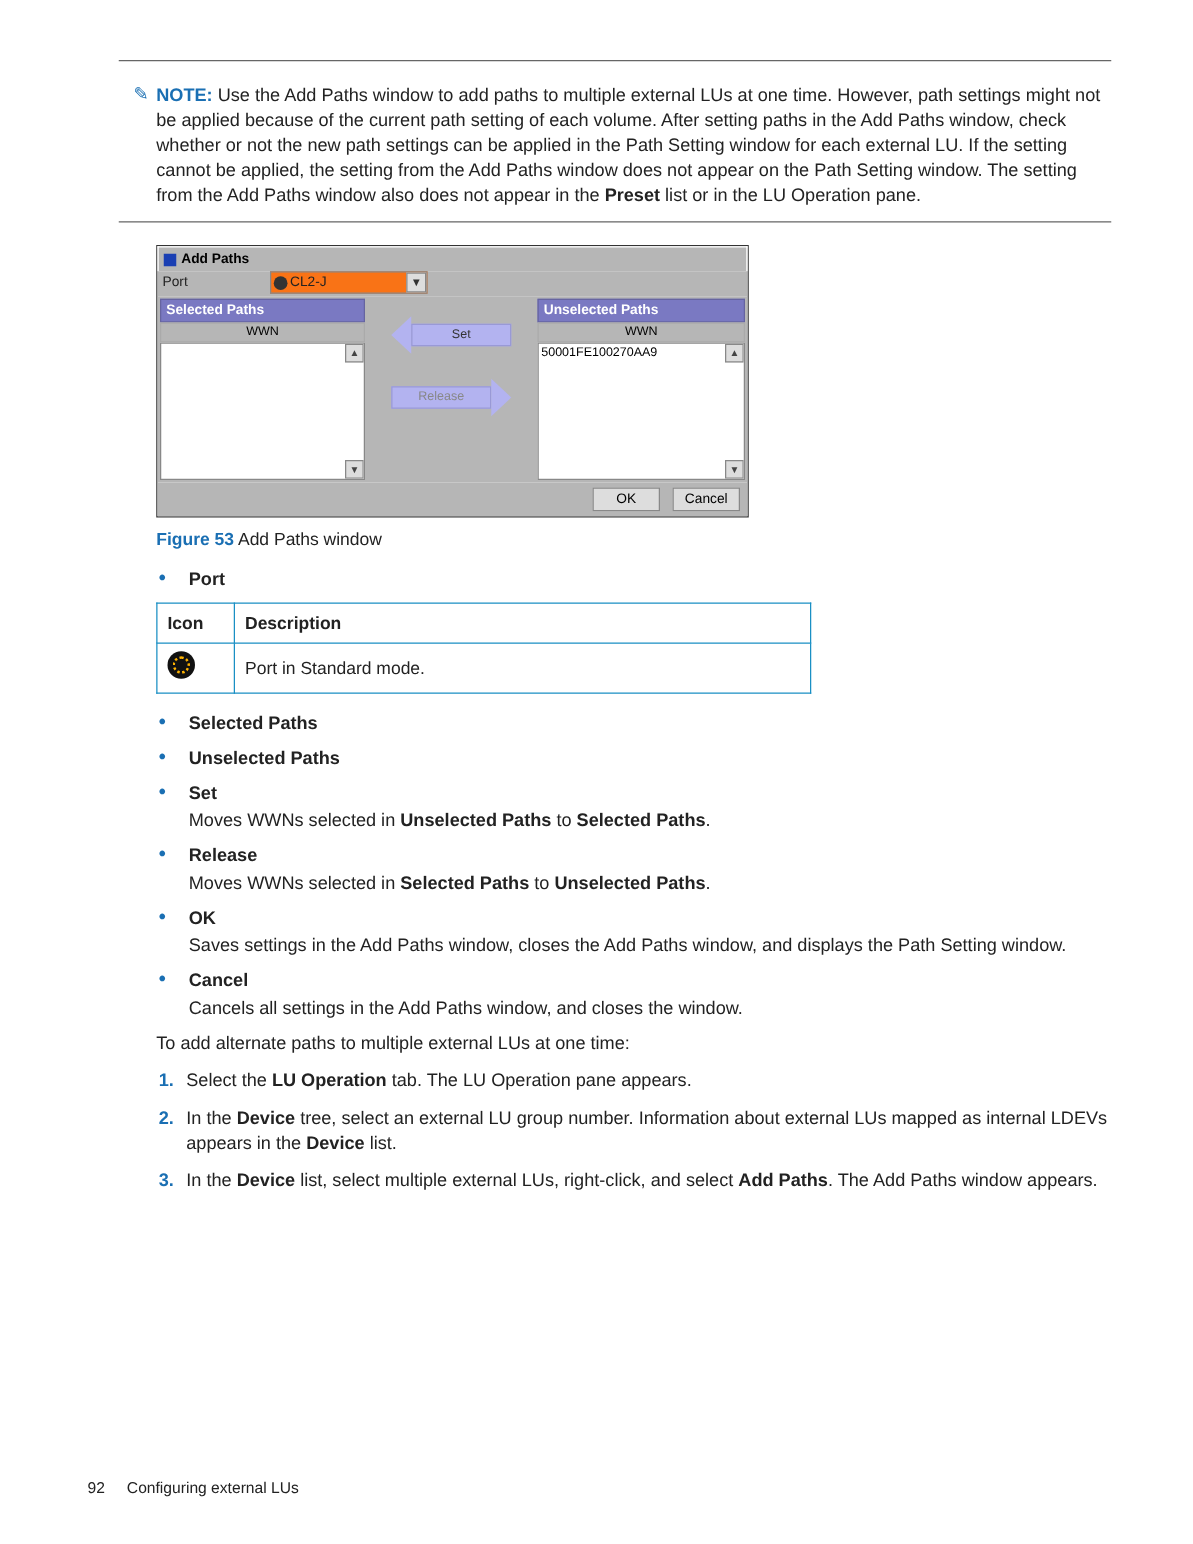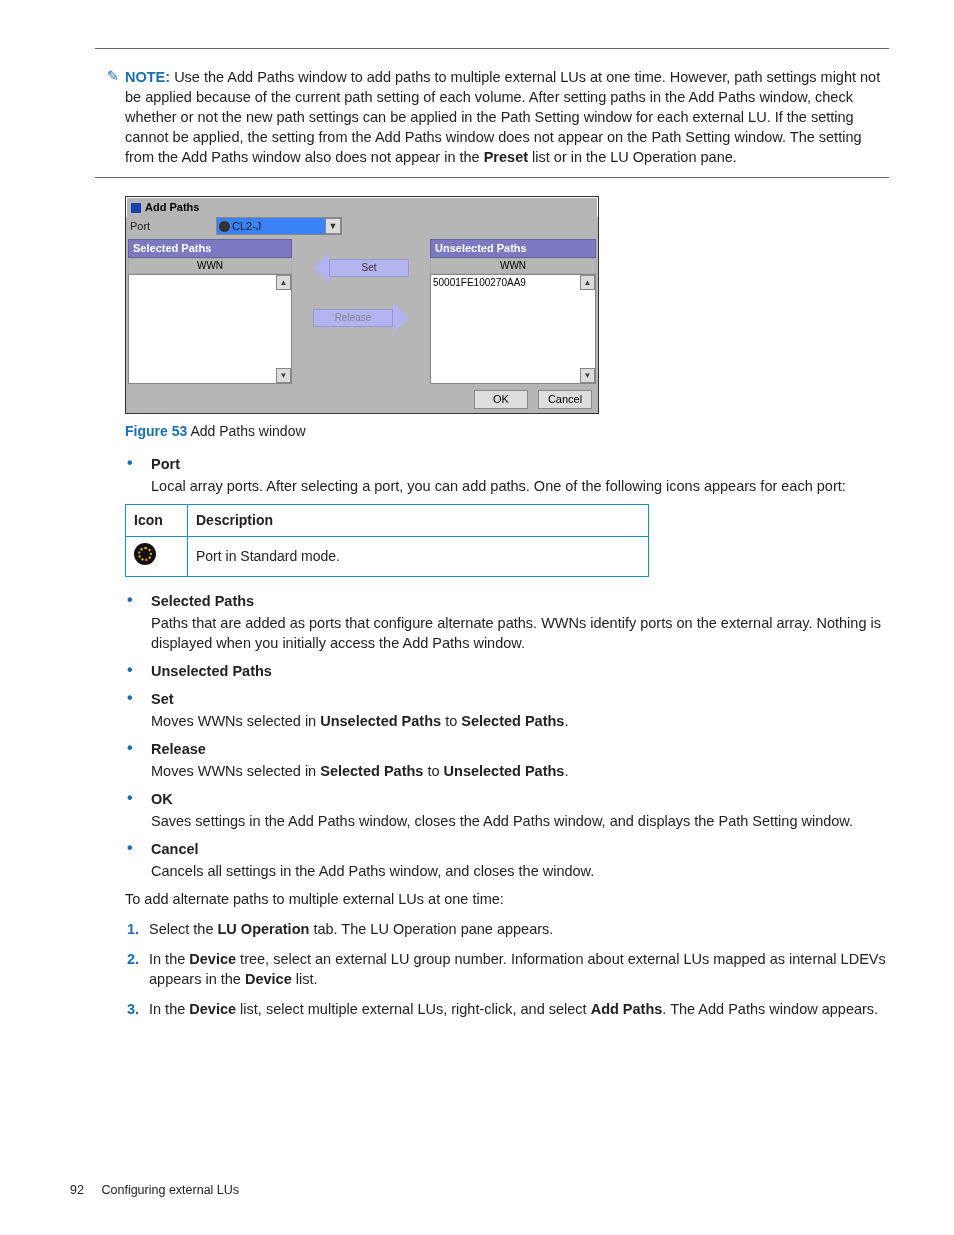--- a/index.html
+++ b/index.html
@@ -18,21 +18,21 @@
   .note-label { color:#1a6fb3; font-weight:700; }
   .note-body b { font-weight:700; }
   .botline { border-top:1px solid #666; margin:10px 0 18px; }
 
   .fig-img-wrap { margin:4px 0 8px 30px; }
   .app-window { width:474px; border:1px solid #333; }
   .titlebar { background:#b6b6b6; border:1px solid #fff; border-bottom:none; font-size:11px; padding:2px 4px; display:flex; align-items:center; gap:4px; font-weight:700; color:#000; }
   .bluebox { display:inline-block; width:10px; height:10px; background:#1a3fb3; }
   .portrow { background:#b6b6b6; display:flex; align-items:center; padding:0 2px 2px; gap:6px; font-size:11px; }
   .portrow label { flex:0 0 82px; padding-left:2px; }
-  .port-select { flex:0 0 126px; height:18px; background:#3b82f6; border:1px solid #888; display:flex; align-items:center; justify-content:space-between; padding:0 0 0 2px; font-size:11px; }
+  .port-select { flex:0 0 126px; height:18px; background:#f97316; border:1px solid #888; display:flex; align-items:center; justify-content:space-between; padding:0 0 0 2px; font-size:11px; }
   .port-select .txt { display:flex; align-items:center; gap:2px; }
   .port-select .chev { width:16px; height:16px; background:#ddd; border:1px solid #888; display:flex; align-items:center; justify-content:center; font-size:9px; color:#333; }
   .circ { width:11px; height:11px; border-radius:50%; background:#333; display:inline-block; }
 
   .panel-body { background:#b6b6b6; display:flex; color:#fff; font-size:11px; }
   .list-col { flex:0 0 168px; padding:2px; }
   .list-col.right { flex:0 0 170px; }
   .list-head { background:#7a79c2; border:1px solid #6664a0; padding:1px 4px; font-weight:700; color:#fff; font-size:11px; }
   .colheader { background:#b6b6b6; color:#000; text-align:center; border:1px solid #aaa; font-size:10px; padding:0 2px; }
   .listbox { height:110px; background:#fff; border:1px solid #888; overflow:hidden; font-size:10px; color:#000; position:relative; padding:1px; }
@@ -150,41 +150,39 @@
 </div>
 
 <div class="fig-caption">
   <span class="lead">Figure 53</span>
   <span>Add Paths window</span>
 </div>
 
 <ul class="dot-list">
   <li>
     <span class="term">Port</span>
-    <span class="desc">Local array ports. After selecting a port, you can add paths. One of the following icons appears for each port:</span>
   </li>
 </ul>
 
 <table class="icon-table">
   <tbody>
       <tr>
     <th>Icon</th>
     <th>Description</th>
   </tr>
   <tr>
     <td class="icon-cell"><span class="ic-round"></span></td>
     <td>Port in Standard mode.</td>
   </tr>
 </tbody>
   </table>
 
 <ul class="dot-list">
   <li>
     <span class="term">Selected Paths</span>
-    <span class="desc">Paths that are added as ports that configure alternate paths. WWNs identify ports on the external array. Nothing is displayed when you initially access the Add Paths window.</span>
   </li>
   <li>
     <span class="term">Unselected Paths</span>
   </li>
   <li>
     <span class="term">Set</span>
     <span class="desc">
       <span>Moves WWNs selected in </span><b>Unselected Paths</b><span> to </span><b>Selected Paths</b><span>.</span>
     </span>
   </li>

